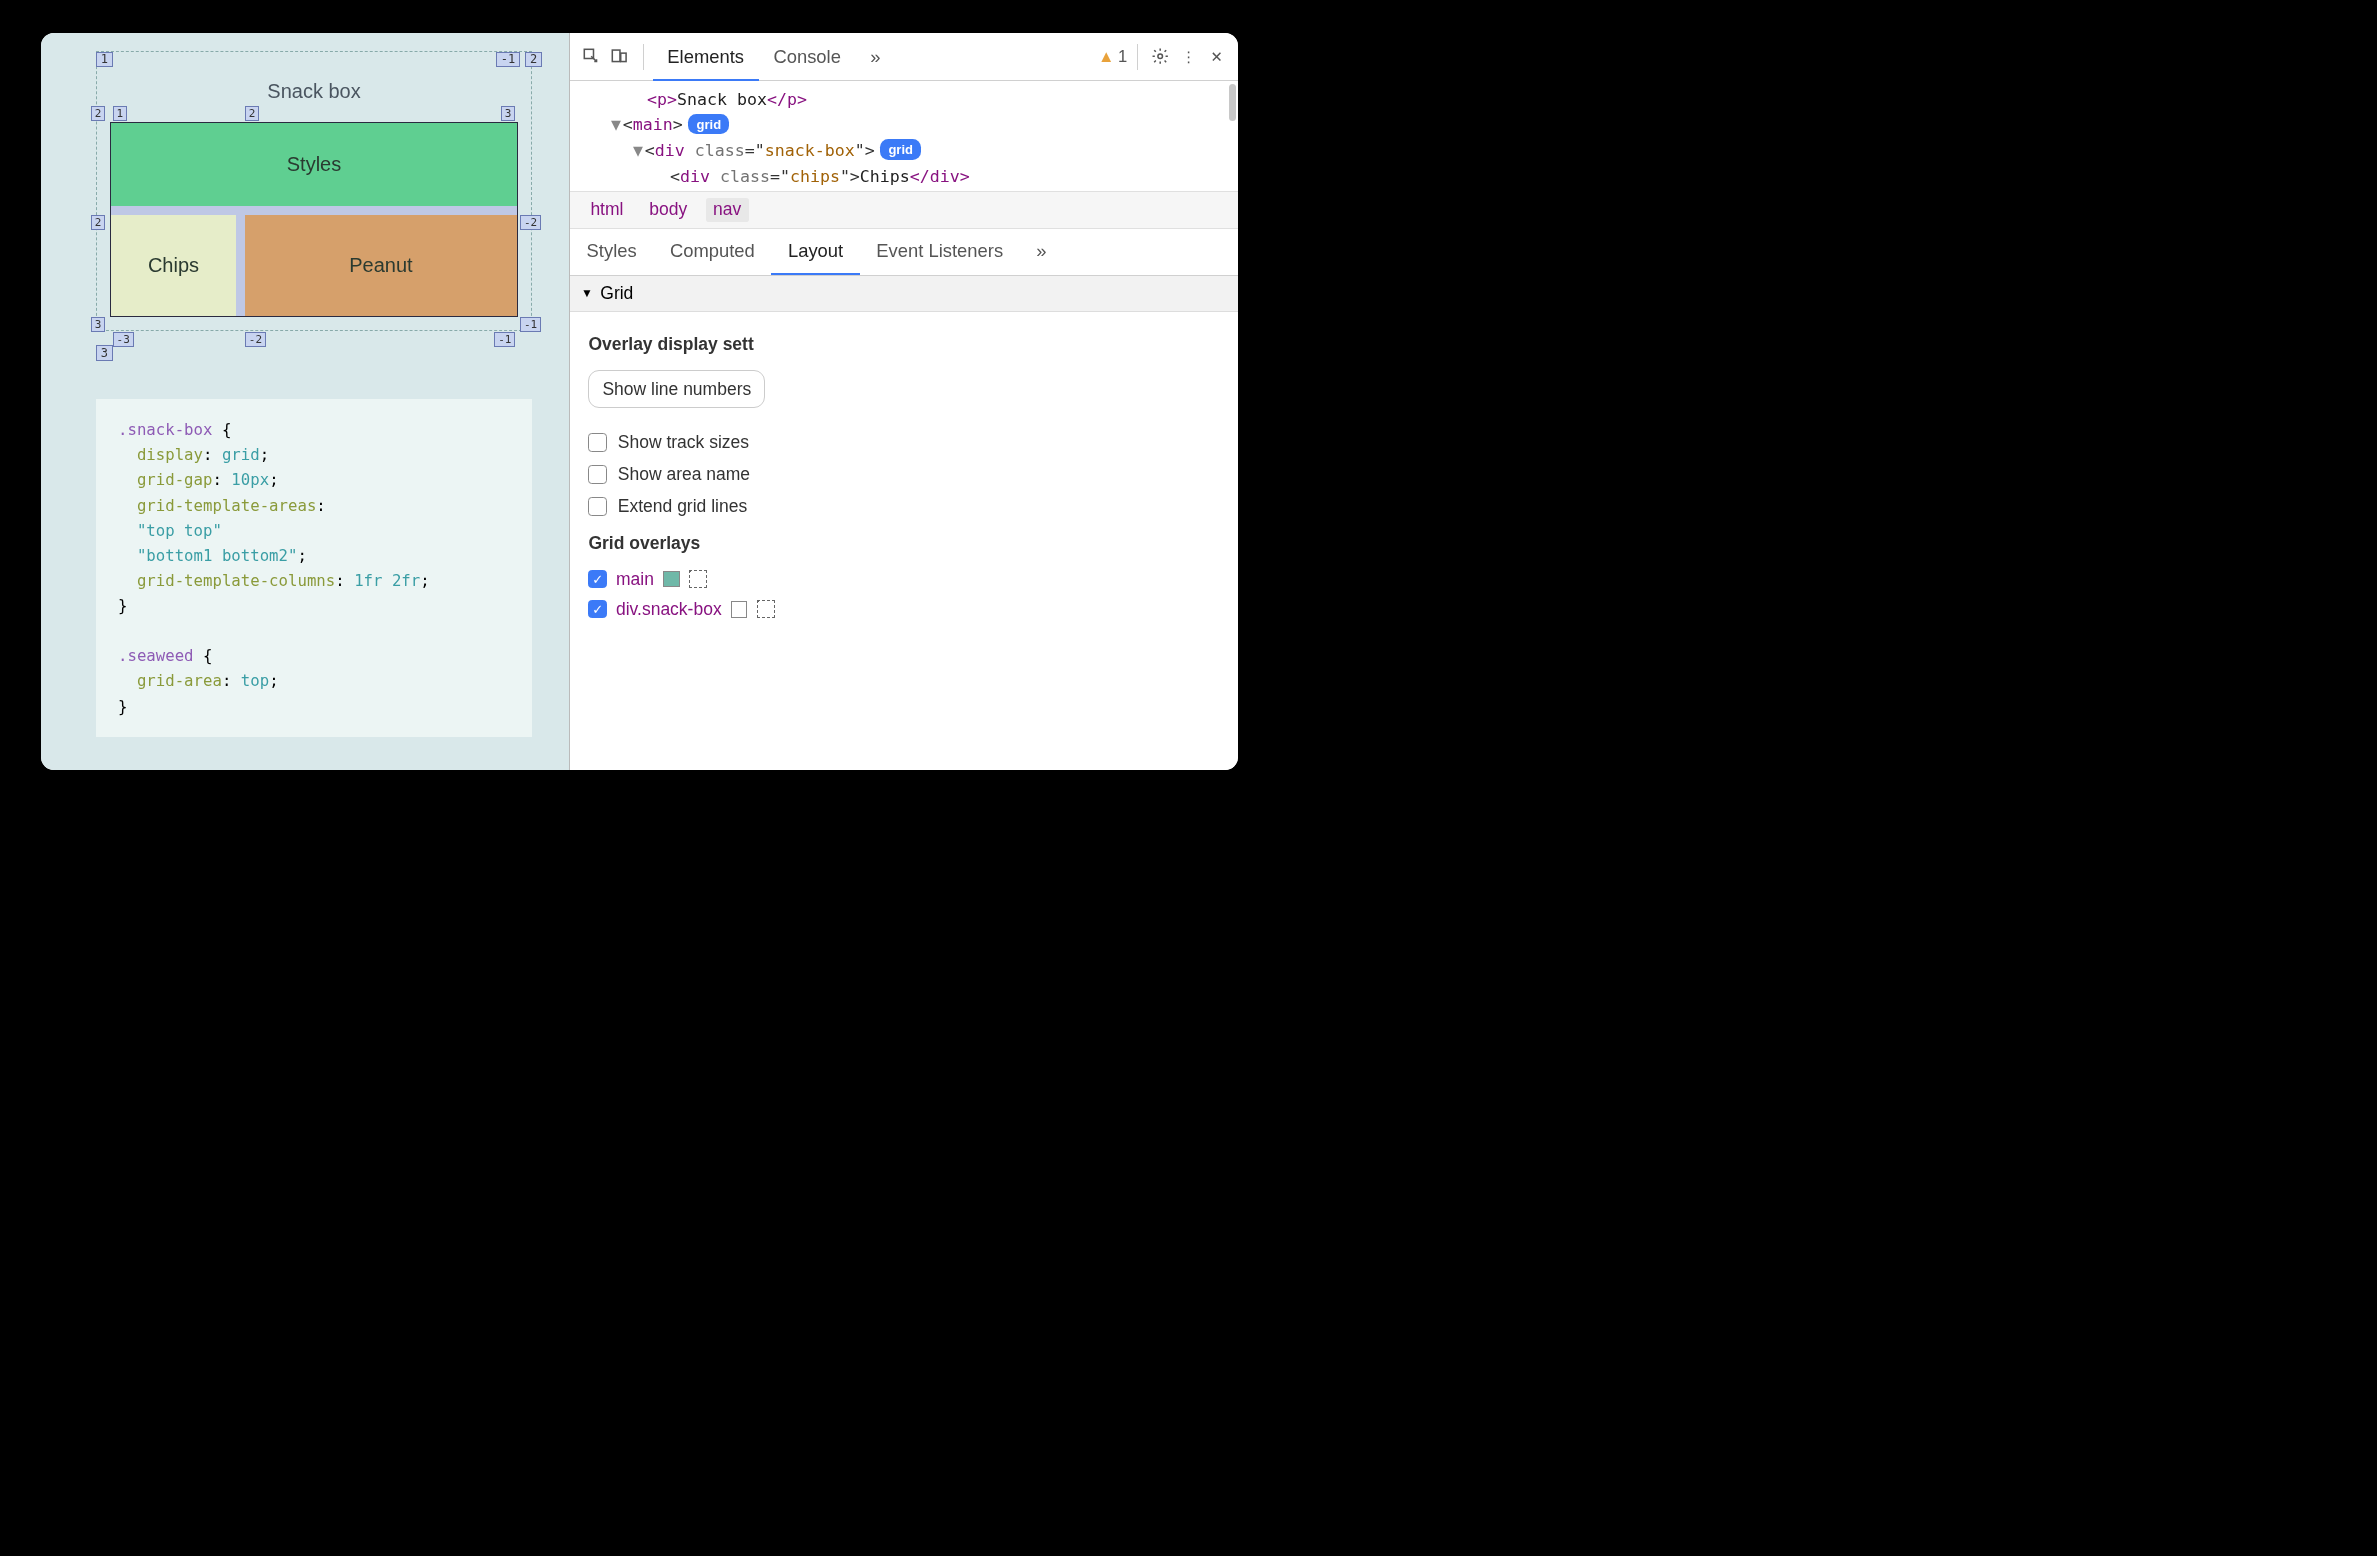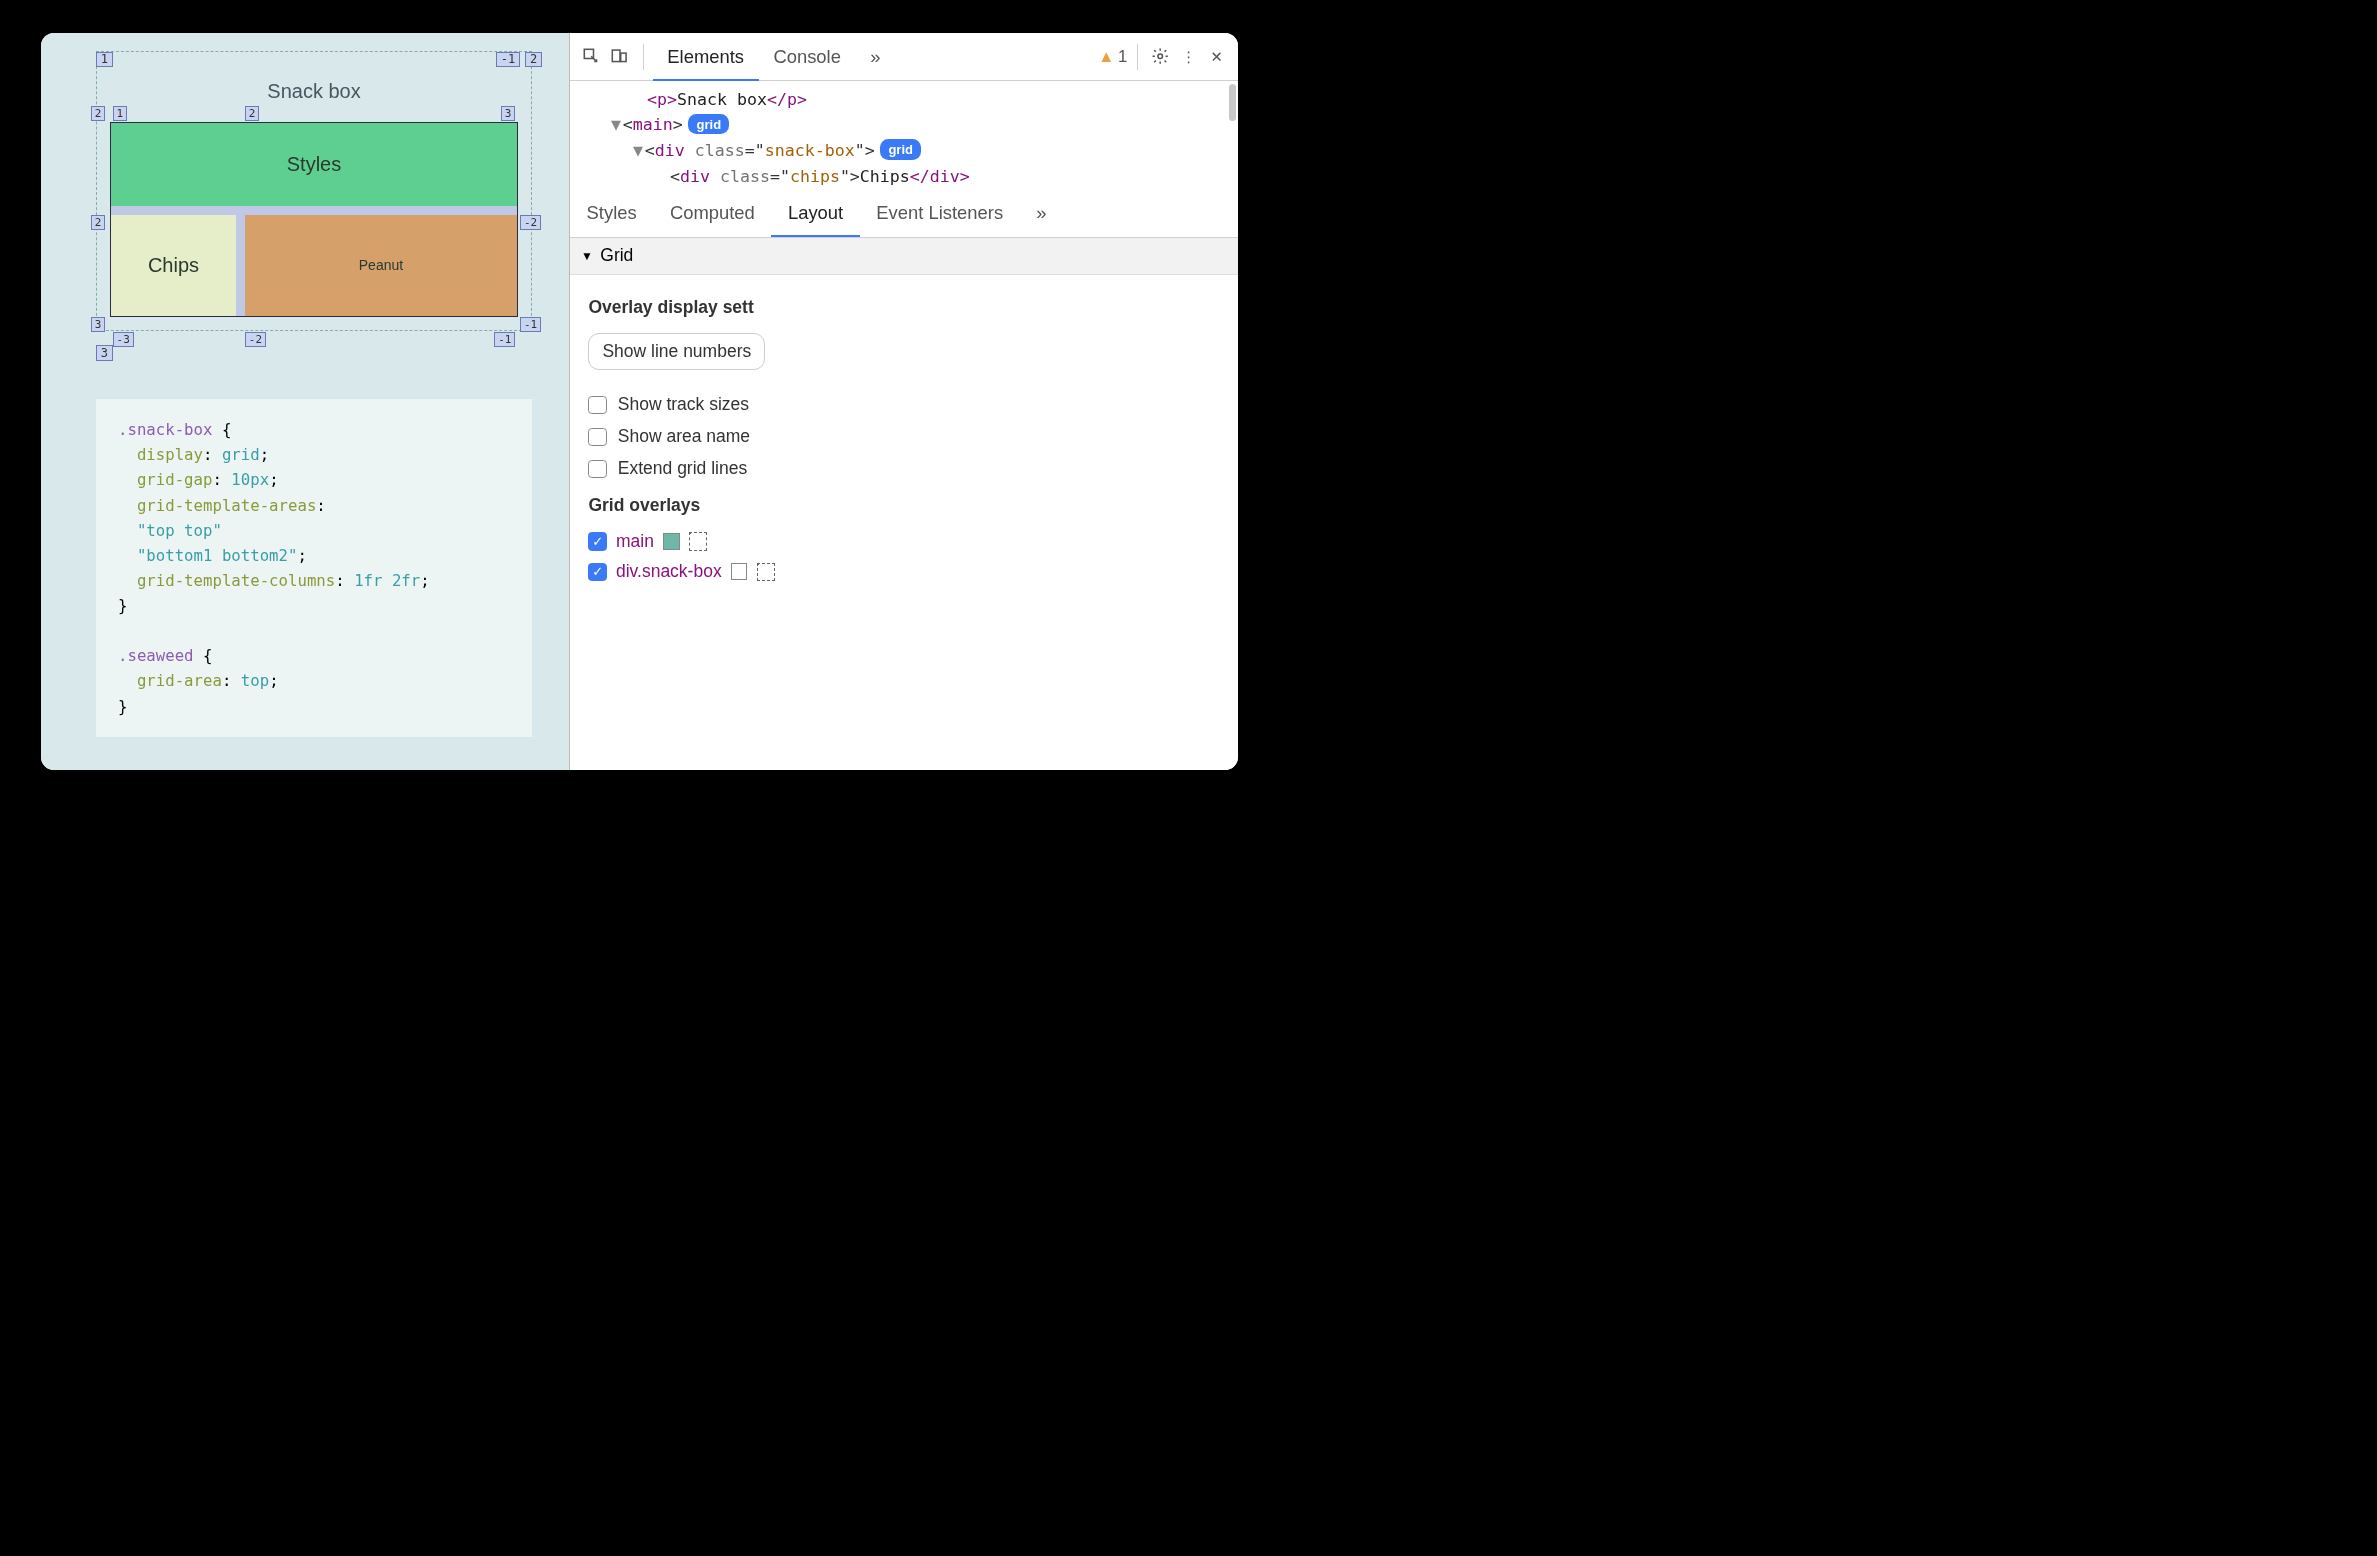--- a/index.html
+++ b/index.html
@@ -39,21 +39,21 @@
 .title {
   text-align: center;
   font-size: 20px;
   color: #4a5560;
   margin-bottom: 18.4px;
 }
 .snack { border:1.8px solid #2a2a40; position:relative; }
 .row { display:flex; }
 .seaweed { background:#5fcf91; height:92px; display:flex; align-items:center; justify-content:center; font-size:20px; color:#2a3a30; width:100%; border-bottom:9.2px solid #bfc8e5; background-clip:padding-box;}
 .chips { background:#e6edc9; width:33%; height:101px; display:flex; align-items:center; justify-content:center; font-size:20px; color:#2a3a30; border-right:9.2px solid #bfc8e5; background-clip:padding-box;}
-.peanut { background:#d6a06b; width:67%; height:101px; display:flex; align-items:center; justify-content:center; font-size:14px; color:#2a3a30;}
+.peanut { background:#d6a06b; width:67%; height:101px; display:flex; align-items:center; justify-content:center; font-size:20px; color:#2a3a30;}
 .slabel{position:absolute;background:#c8d4f0;border:0.9px solid #6a7ab3;font:11px monospace;padding:0 2.8px;color:#333;}
 .codebox {
   margin-top:68px;
   background:#ecf5f4;
   padding:18.4px 22px;
   font:15.7px/1.6 Menlo, monospace;
 }
 .sel{color:#8e5bb5;}
 .prop{color:#8a9a3a;}
 .val{color:#3a9ea5;}
@@ -184,20 +184,25 @@
       <div class="tb-icon">✕</div>
     </div>
 
     <div class="dom-tree">
       <div style="padding-left:64px"><span class="tag">&lt;p&gt;</span><span class="txt">Snack box</span><span class="tag">&lt;/p&gt;</span></div>
       <div style="padding-left:28px"><span class="arrow">▼</span>&lt;<span class="tag">main</span>&gt;<span class="badge">grid</span></div>
       <div style="padding-left:50px"><span class="arrow">▼</span>&lt;<span class="tag">div</span> <span class="attr">class</span>="<span class="aval">snack-box</span>"&gt;<span class="badge">grid</span></div>
       <div style="padding-left:87px">&lt;<span class="tag">div</span> <span class="attr">class</span>="<span class="aval">chips</span>"&gt;<span class="txt">Chips</span><span class="tag">&lt;/div&gt;</span></div>
     </div>
 
+    <div class="crumb">
+      <span>html</span>
+      <span>body</span>
+      <span class="sel">nav</span>
+    </div>
 
     <div class="subtabs">
       <div class="subtab">Styles</div>
       <div class="subtab">Computed</div>
       <div class="subtab active">Layout</div>
       <div class="subtab">Event Listeners</div>
       <div class="subtab">»</div>
     </div>
 
     <div class="section-head">

